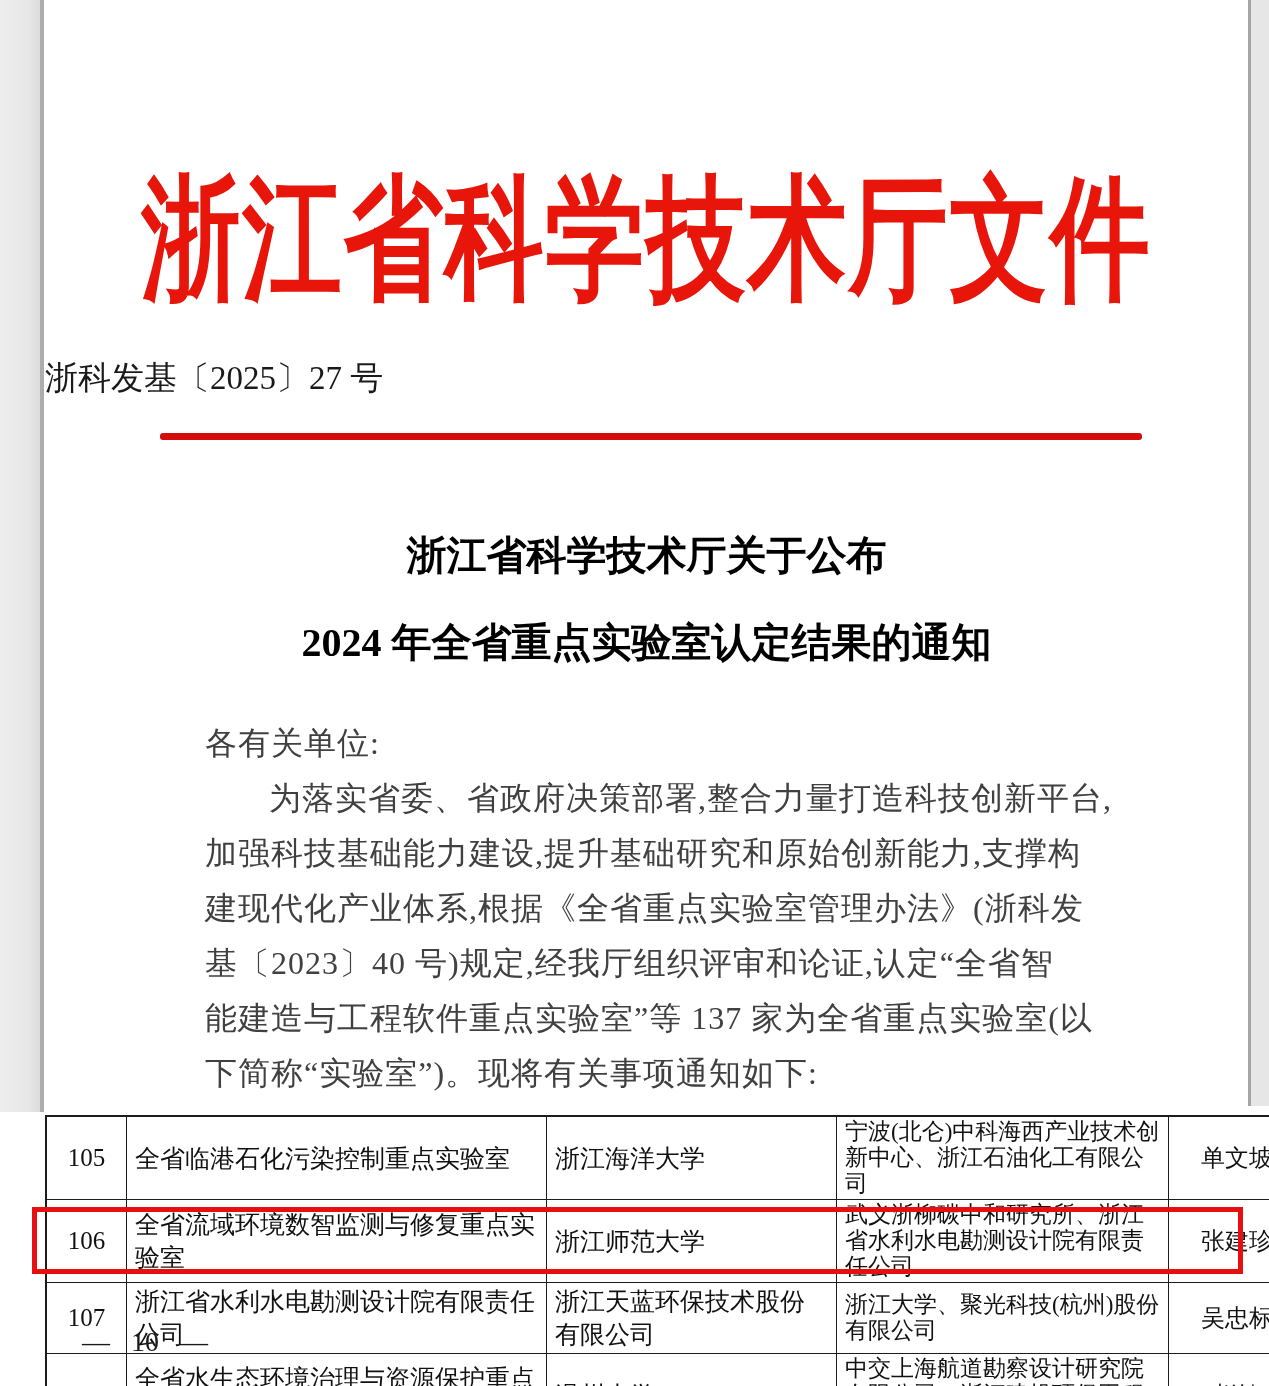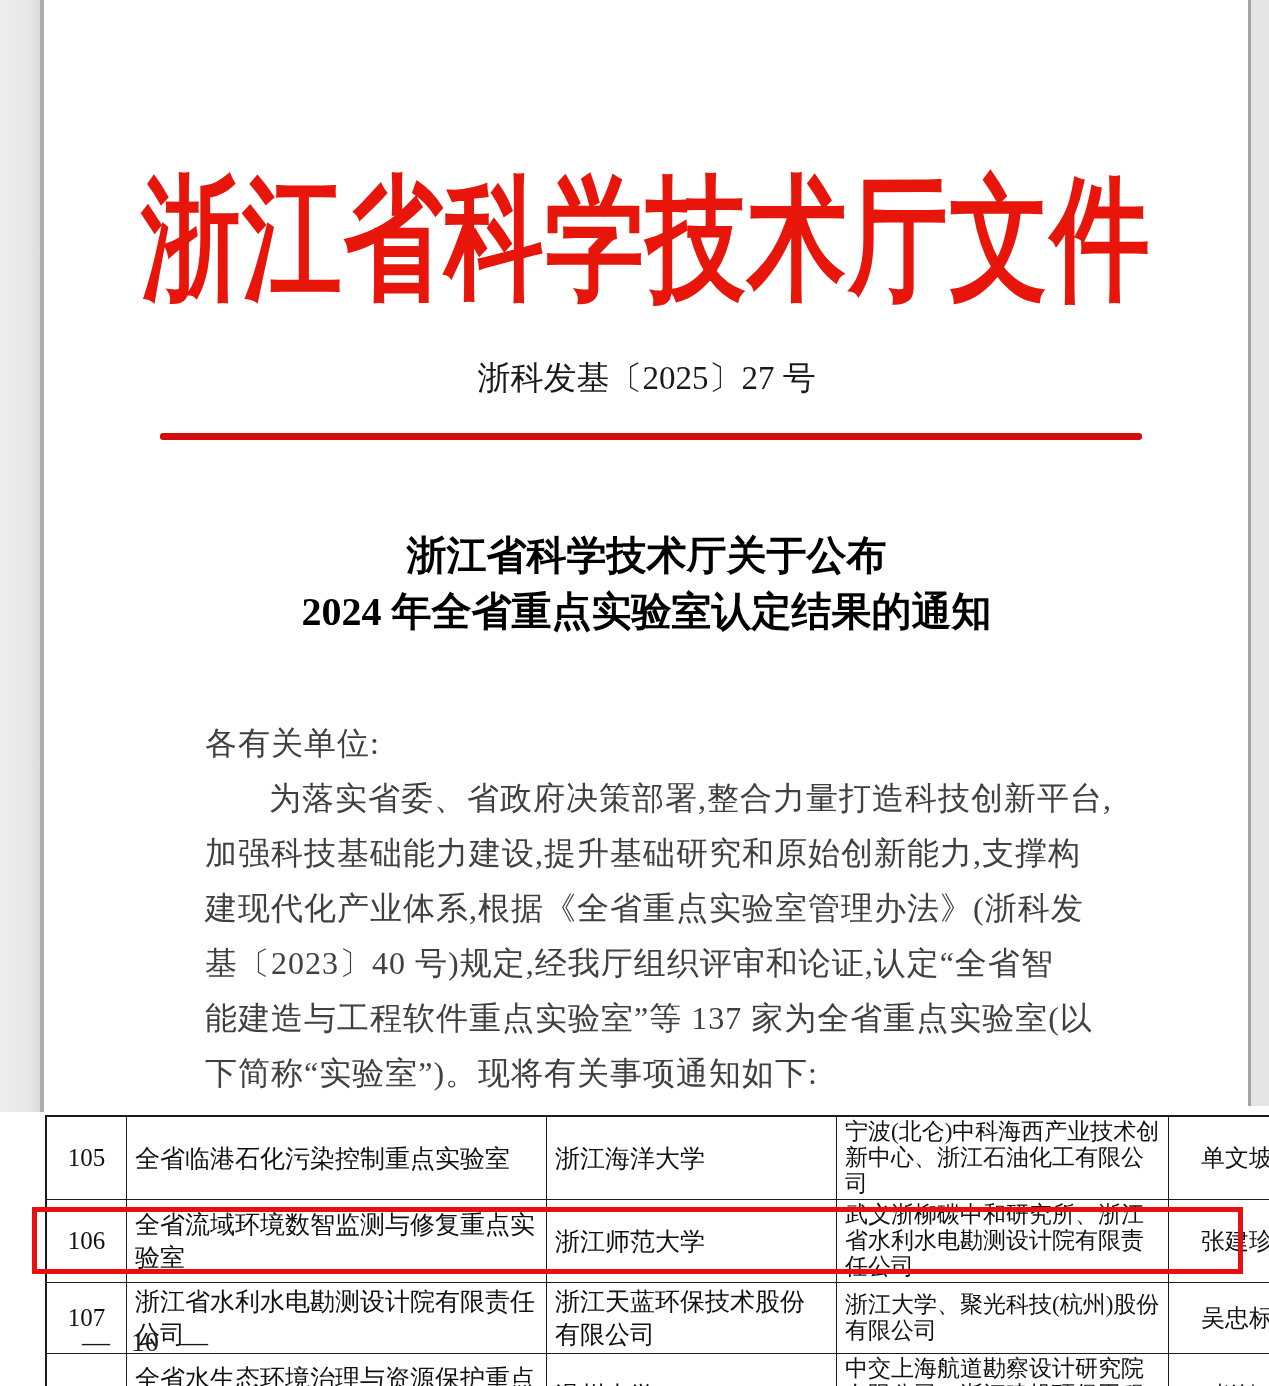--- a/index.html
+++ b/index.html
@@ -27,34 +27,34 @@
   .doc-title {
     position: absolute; left: 45px; top: 150px; width: 1203px;
     text-align: center;
     font-size: 99px; font-weight: 900; letter-spacing: 2px;
     color: #e8150b;
     transform: scaleY(1.36); transform-origin: top center;
     white-space: nowrap;
   }
   .doc-number {
     position: absolute; left: 45px; top: 356px; width: 1203px;
-    text-align: center; font-size: 33px; color: #1a1a1a;
+    font-size: 33px; color: #1a1a1a;
     white-space: nowrap;
   }
   .red-rule {
     position: absolute; left: 160px; top: 433px; width: 982px; height: 7px;
     background: #d30c0c; border-radius: 3px;
   }
   .notice-heading {
     position: absolute; left: 45px; width: 1203px;
     text-align: center; font-size: 40px; font-weight: 700; color: #000;
     white-space: nowrap;
   }
   .nh1 { top: 528px; }
-  .nh2 { top: 584px; }
+  .nh2 { top: 615px; }
   .body-block {
     position: absolute; left: 205px; top: 716px; width: 940px;
     font-size: 32px; line-height: 55px; letter-spacing: 1px; color: #404040;
   }
   .body-line { white-space: nowrap; }
   .body-line.indent { padding-left: 64px; }
   
   table.results {
     position: absolute; left: 45px; top: 1115px;
     border-collapse: collapse; table-layout: fixed;

